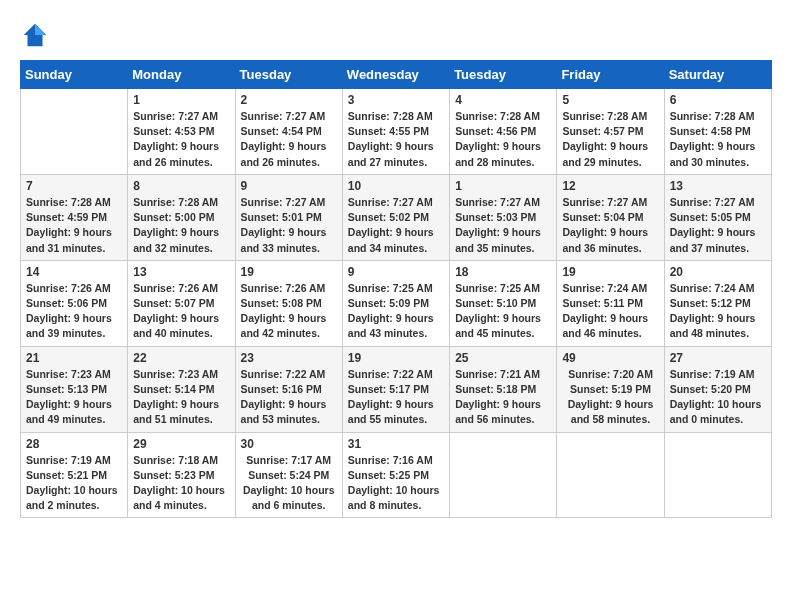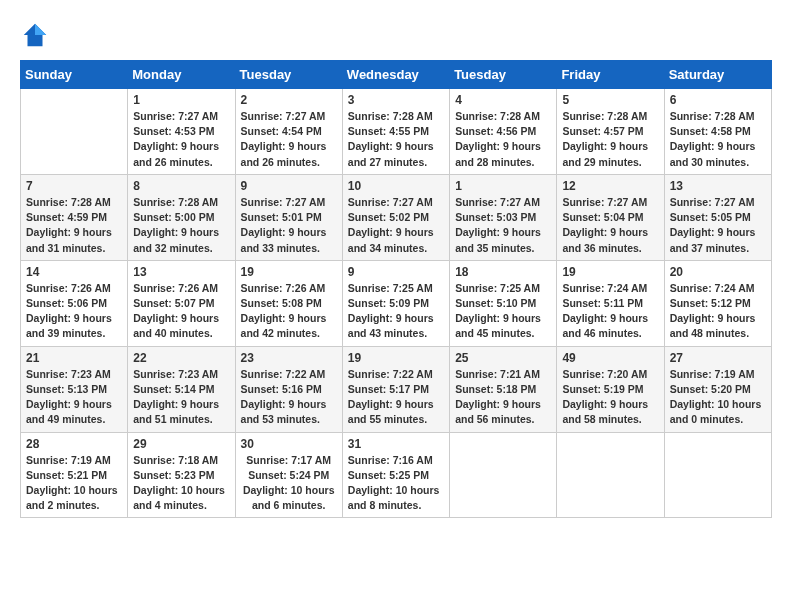--- a/index.html
+++ b/index.html
@@ -298,21 +298,21 @@
         </td>
         <td>
           <span class="day-number">25</span>
           <div class="day-info" style="white-space: pre-line;">Sunrise: 7:21 AM
 Sunset: 5:18 PM
 Daylight: 9 hours
 and 56 minutes.</div>
         </td>
         <td>
           <span class="day-number">49</span>
-          <div class="day-info" style="white-space: pre-line;">Sunrise: 7:20 AM
+          <div class="day-info" style="white-space: pre-line; text-align: center;">Sunrise: 7:20 AM
 Sunset: 5:19 PM
 Daylight: 9 hours
 and 58 minutes.</div>
         </td>
         <td>
           <span class="day-number">27</span>
           <div class="day-info" style="white-space: pre-line;">Sunrise: 7:19 AM
 Sunset: 5:20 PM
 Daylight: 10 hours
 and 0 minutes.</div>

